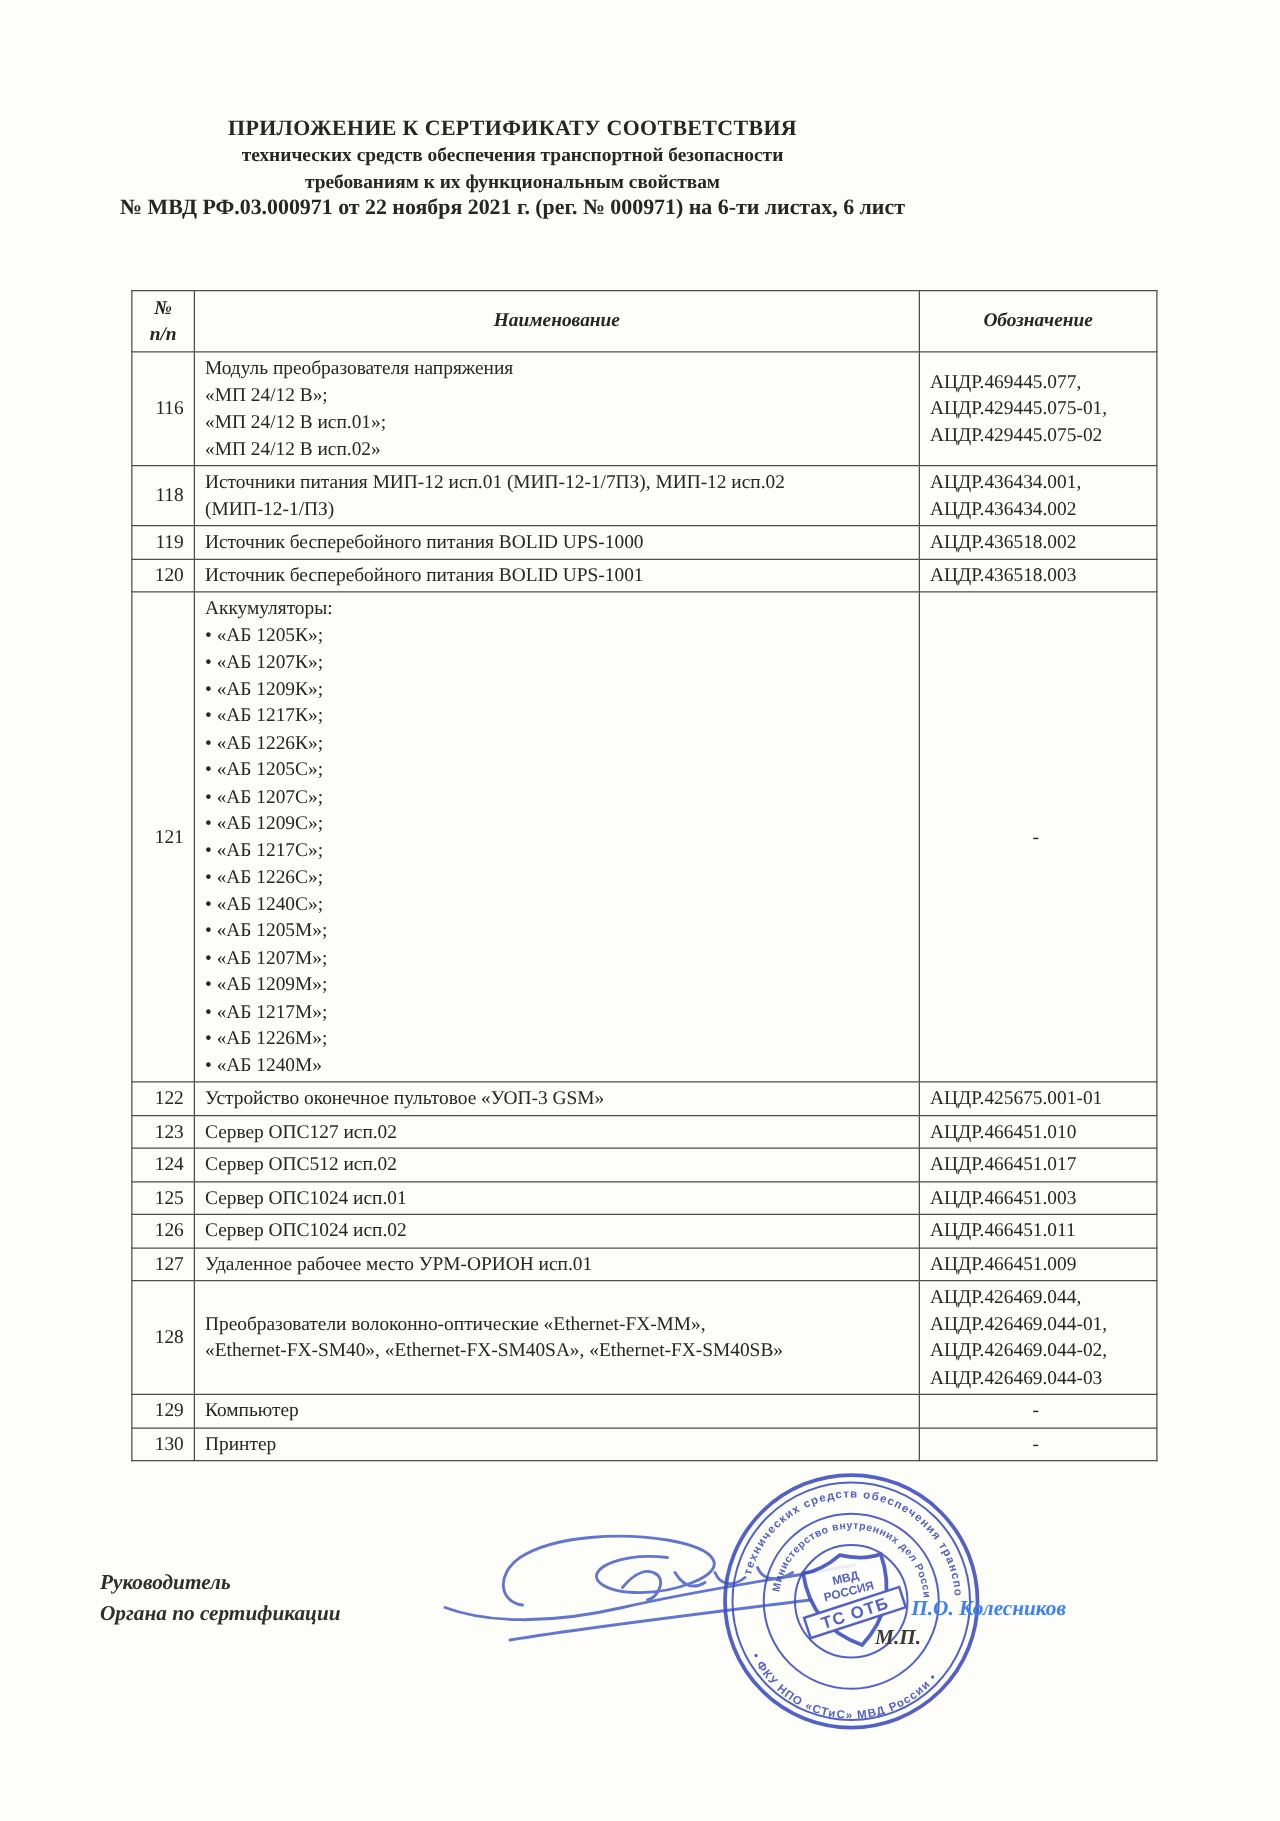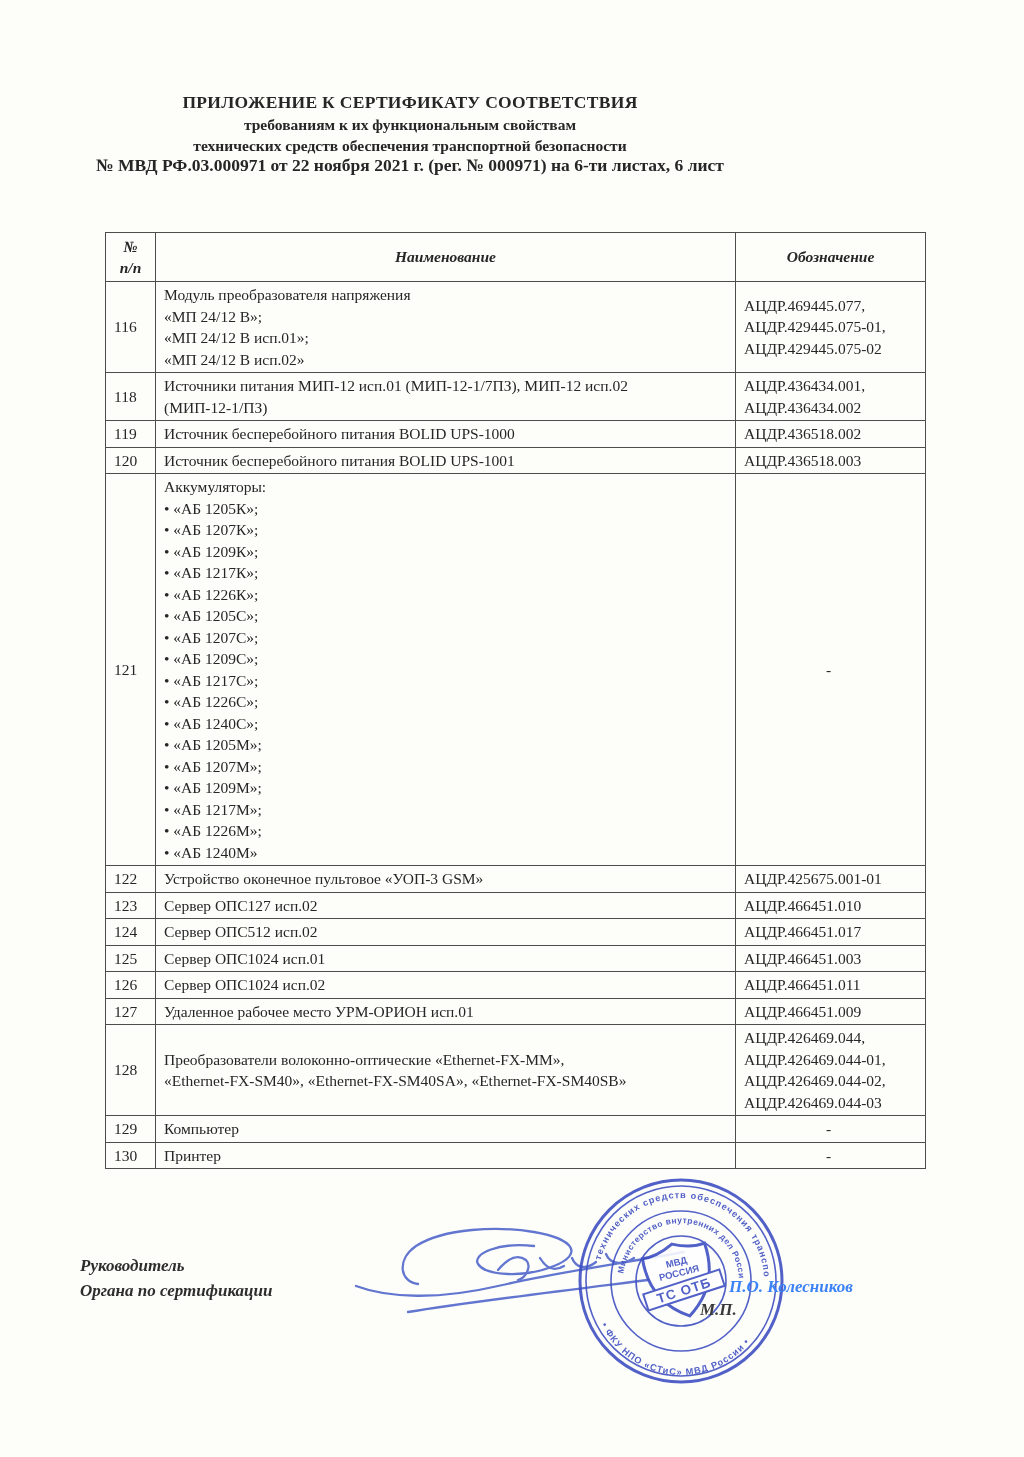--- a/index.html
+++ b/index.html
@@ -23,21 +23,21 @@
   table.equip col.c1{width:50px;}
   table.equip col.c2{width:580px;}
   table.equip col.c3{width:190px;}
   table.equip th,table.equip td{
     border:1.4px solid #4d4d4d;padding:2px 8px;vertical-align:middle;
   }
   table.equip th{
     font-weight:bold;font-style:italic;text-align:center;
     height:44px;padding:2px 4px;
   }
-  td.c-num{text-align:left;}
+  td.c-num{text-align:right;}
   td.c-des{padding-left:11px;}
   td.c-des.center{text-align:center;padding-left:4px;}
   td.c-name div,td.c-des div{white-space:nowrap;}
   
   .role{
     position:absolute;left:80px;top:1254px;
     font-size:17px;font-weight:bold;font-style:italic;line-height:1.45;
     color:#2e2e2e;
   }
   .sig-name{
@@ -51,22 +51,22 @@
   .stamp-svg{position:absolute;left:575px;top:1175px;opacity:.88;}
   .sign-svg{position:absolute;left:348px;top:1224px;opacity:.9;}
 </style>
 </head>
 <body>
 
 <div class="page">
 
   <div class="doc-header">
     <div class="t1">ПРИЛОЖЕНИЕ К СЕРТИФИКАТУ СООТВЕТСТВИЯ</div>
+    <div class="t2">технических средств обеспечения транспортной безопасности</div>
     <div class="t2">требованиям к их функциональным свойствам</div>
-    <div class="t2">технических средств обеспечения транспортной безопасности</div>
     <div class="reg">№ МВД РФ.03.000971 от 22 ноября 2021 г. (рег. № 000971) на 6-ти листах, 6 лист</div>
   </div>
 
   <table class="equip">
     <colgroup>
         <col class="c1">
         <col class="c2">
         <col class="c3">
       </colgroup>
     <thead>

